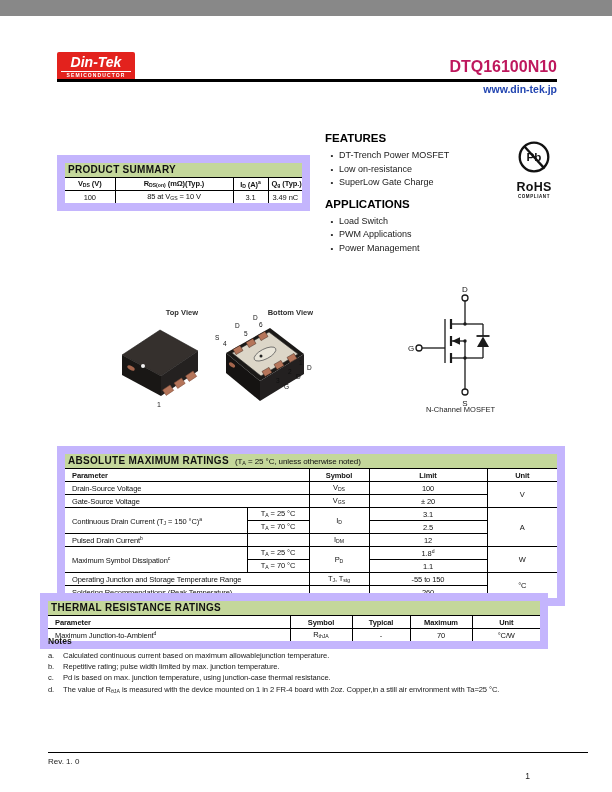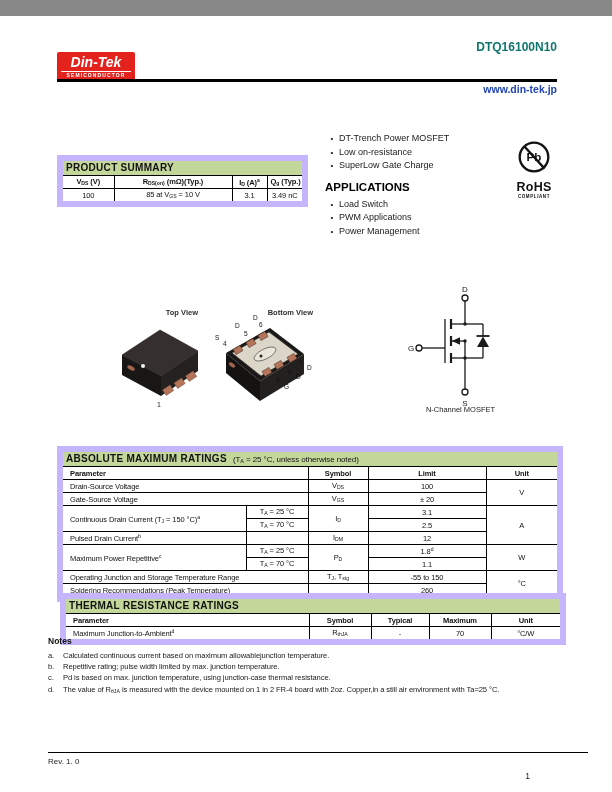--- a/index.html
+++ b/index.html
@@ -6,42 +6,42 @@
   .page {
     position:relative; width:612px; height:792px; margin:16px auto;
     background:#ffffff; font-family:"Liberation Sans", sans-serif; color:#111;
     overflow:hidden;
   }
   
   .logo { position:absolute; left:57px; top:36px; width:78px; height:30px;
     background:#e3221d; text-align:center; border-radius:2px; }
   .logo-name { font-size:14px; font-weight:bold; font-style:italic; color:#fff; line-height:18px; padding-top:1px; }
   .logo-sub { font-size:5px; font-weight:bold; color:#fff; letter-spacing:1.1px; line-height:7px; border-top:1px solid #fff; margin:0 4px; }
-  .part-number { position:absolute; right:55px; top:24px; font-size:12px; font-weight:bold; color:#0f766e; }
+  .part-number { position:absolute; right:55px; top:42px; font-size:16px; font-weight:bold; color:#be185d; }
   .header-rule { position:absolute; left:57px; width:500px; top:63px; height:2.5px; background:#000; }
   .website { position:absolute; right:55px; top:67px; font-size:10.5px; font-weight:bold; color:#2144b0; text-decoration:none; cursor:pointer; }
   .doc-title { position:absolute; left:0; right:0; top:87px; text-align:center; font-size:15px; font-weight:bold; color:#0d0d0d; }
 
   
-  table.dt { border-collapse:collapse; border:6px solid #c4b5fd; table-layout:fixed; background:#fff; }
+  table.dt { border-collapse:collapse; border:8px solid #c4b5fd; table-layout:fixed; background:#fff; }
   table.dt td { border:1px solid #000; font-size:7.5px; letter-spacing:-0.1px; text-align:center;
     height:10px; padding:1px 3px; line-height:1.2; overflow:hidden; white-space:nowrap; }
   table.dt td.left { text-align:left;padding-left:7px; }
   table.dt tr.title-row td { background:#c4d79b; text-align:left; height:12px; border:1px solid #000; }
   .tbl-title { font-weight:bold; font-size:10px; letter-spacing:0.3px; }
   .tbl-cond { font-size:8px; margin-left:4px; }
   table.dt tr.hdr td { font-weight:bold; }
   sub { font-size:68%; vertical-align:-1px; letter-spacing:0; }
   sup { font-size:68%; vertical-align:2.5px; letter-spacing:0; }
 
   .ps-wrap { position:absolute; left:57px; top:139px; }
   .ps-wrap table { width:245px; }
   .absmax-wrap { position:absolute; left:57px; top:430px; }
   .absmax-wrap table { width:500px; }
-  .thermal-wrap { position:absolute; left:60px; top:577px; }
+  .thermal-wrap { position:absolute; left:40px; top:577px; }
   .thermal-wrap table { width:500px; }
 
   
   .feat-block { position:absolute; left:325px; top:116px; width:175px; }
   .sec-title { font-size:11.5px; font-weight:bold; color:#000; margin:0 0 5px 0; }
   .bullet-item { display:flex; font-size:9px; color:#1a1a1a; line-height:13.5px; }
   .bullet-glyph { width:14px; text-align:center; font-size:8px; }
   .apps-gap { margin-top:8px; }
 
   
@@ -109,20 +109,21 @@
         <td>100</td>
         <td><span>85 at V</span><sub>GS</sub><span> = 10 V</span></td>
         <td>3.1</td>
         <td>3.49 nC</td>
       </tr>
     </tbody>
       </table>
   </div>
 
   <div class="feat-block">
+    <div class="sec-title">FEATURES</div>
     <div class="bullet-item">
       <span class="bullet-glyph">•</span>
       <span>DT-Trench Power MOSFET</span>
     </div>
     <div class="bullet-item">
       <span class="bullet-glyph">•</span>
       <span>Low on-resistance</span>
     </div>
     <div class="bullet-item">
       <span class="bullet-glyph">•</span>
@@ -279,21 +280,21 @@
         <td><span>T</span><sub>A</sub><span> = 70 °C</span></td>
         <td><span>2.5</span></td>
       </tr>
       <tr>
         <td class="left"><span>Pulsed Drain Current</span><sup>b</sup></td>
         <td></td>
         <td><span>I</span><sub>DM</sub></td>
         <td><span>12</span></td>
       </tr>
       <tr>
-        <td rowspan="2" class="left"><span>Maximum Power Repetitive</span><sup>c</sup></td>
+        <td rowspan="2" class="left"><span>Maximum Symbol Dissipation</span><sup>c</sup></td>
         <td><span>T</span><sub>A</sub><span> = 25 °C</span></td>
         <td rowspan="2"><span>P</span><sub>D</sub></td>
         <td><span>1.8</span><sup>d</sup></td>
         <td rowspan="2">W</td>
       </tr>
       <tr>
         <td><span>T</span><sub>A</sub><span> = 70 °C</span></td>
         <td><span>1.1</span></td>
       </tr>
       <tr>

